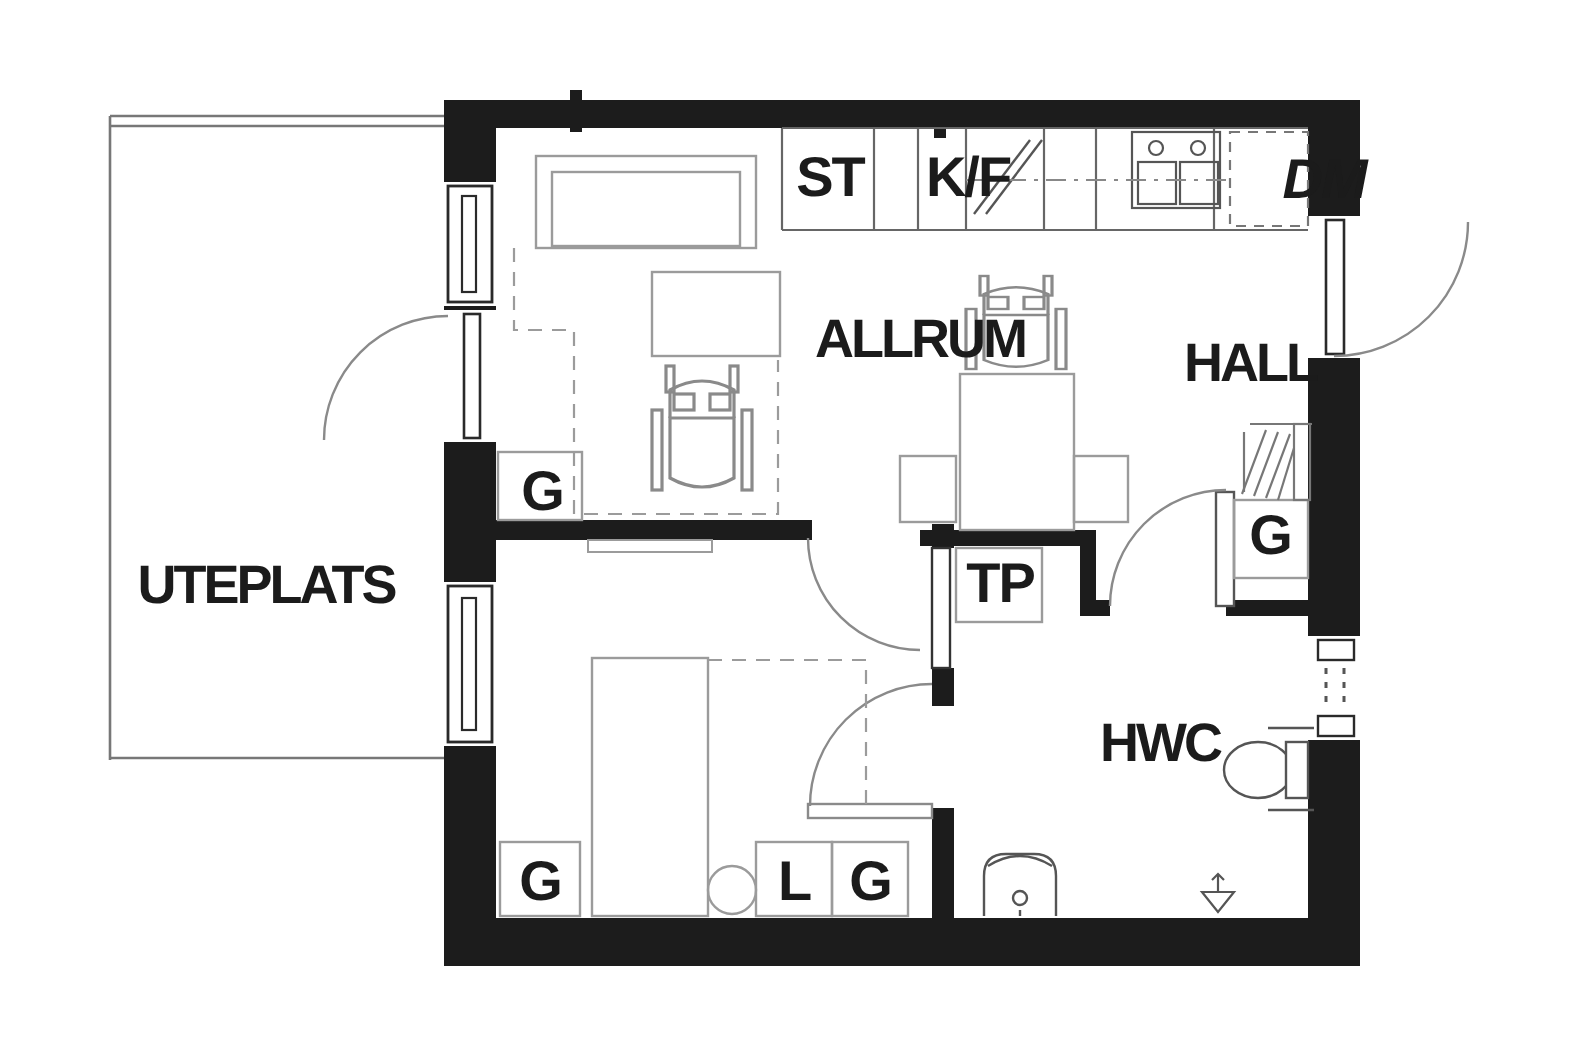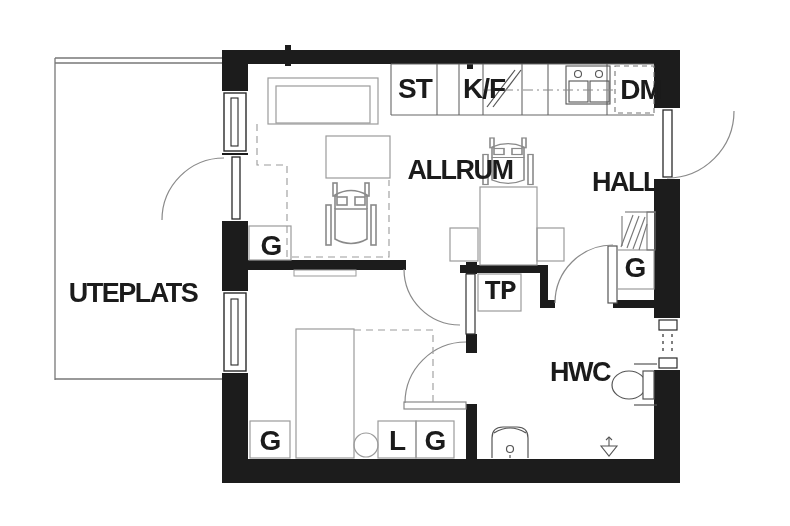--- a/index.html
+++ b/index.html
@@ -175,23 +175,23 @@
     <path d="M601,446 L617,446 L609,456 Z"></path>
     <path d="M609,437 V446"></path>
     <path d="M606,440 L609,437 L612,440"></path>
   </g>
 </svg>
 
   <div class="lbl room" style="left:460px;top:170px;">ALLRUM</div>
   <div class="lbl room" style="left:133px;top:293px;">UTEPLATS</div>
   <div class="lbl room" style="left:625px;top:182px;">HALL</div>
   <div class="lbl room" style="left:580px;top:372px;">HWC</div>
-  <div class="lbl small" style="left:500px;top:292px;font-family:Liberation Mono, monospace;">TP</div>
+  <div class="lbl small" style="left:500px;top:292px;">TP</div>
   <div class="lbl small" style="left:415px;top:89px;">ST</div>
   <div class="lbl small" style="left:460px;top:89px;margin-left:24px;">K/F</div>
-  <div class="lbl small" style="left:641px;top:90px;">DM</div>
+  <div class="lbl small" style="left:662px;top:90px;font-style:italic;">DM</div>
   <div class="lbl single" style="left:271px;top:246px;">G</div>
   <div class="lbl single" style="left:635px;top:268px;">G</div>
   <div class="lbl single" style="left:270px;top:441px;">G</div>
   <div class="lbl single" style="left:397px;top:441px;">L</div>
   <div class="lbl single" style="left:435px;top:441px;">G</div>
 
 </div>
 
 </body></html>

